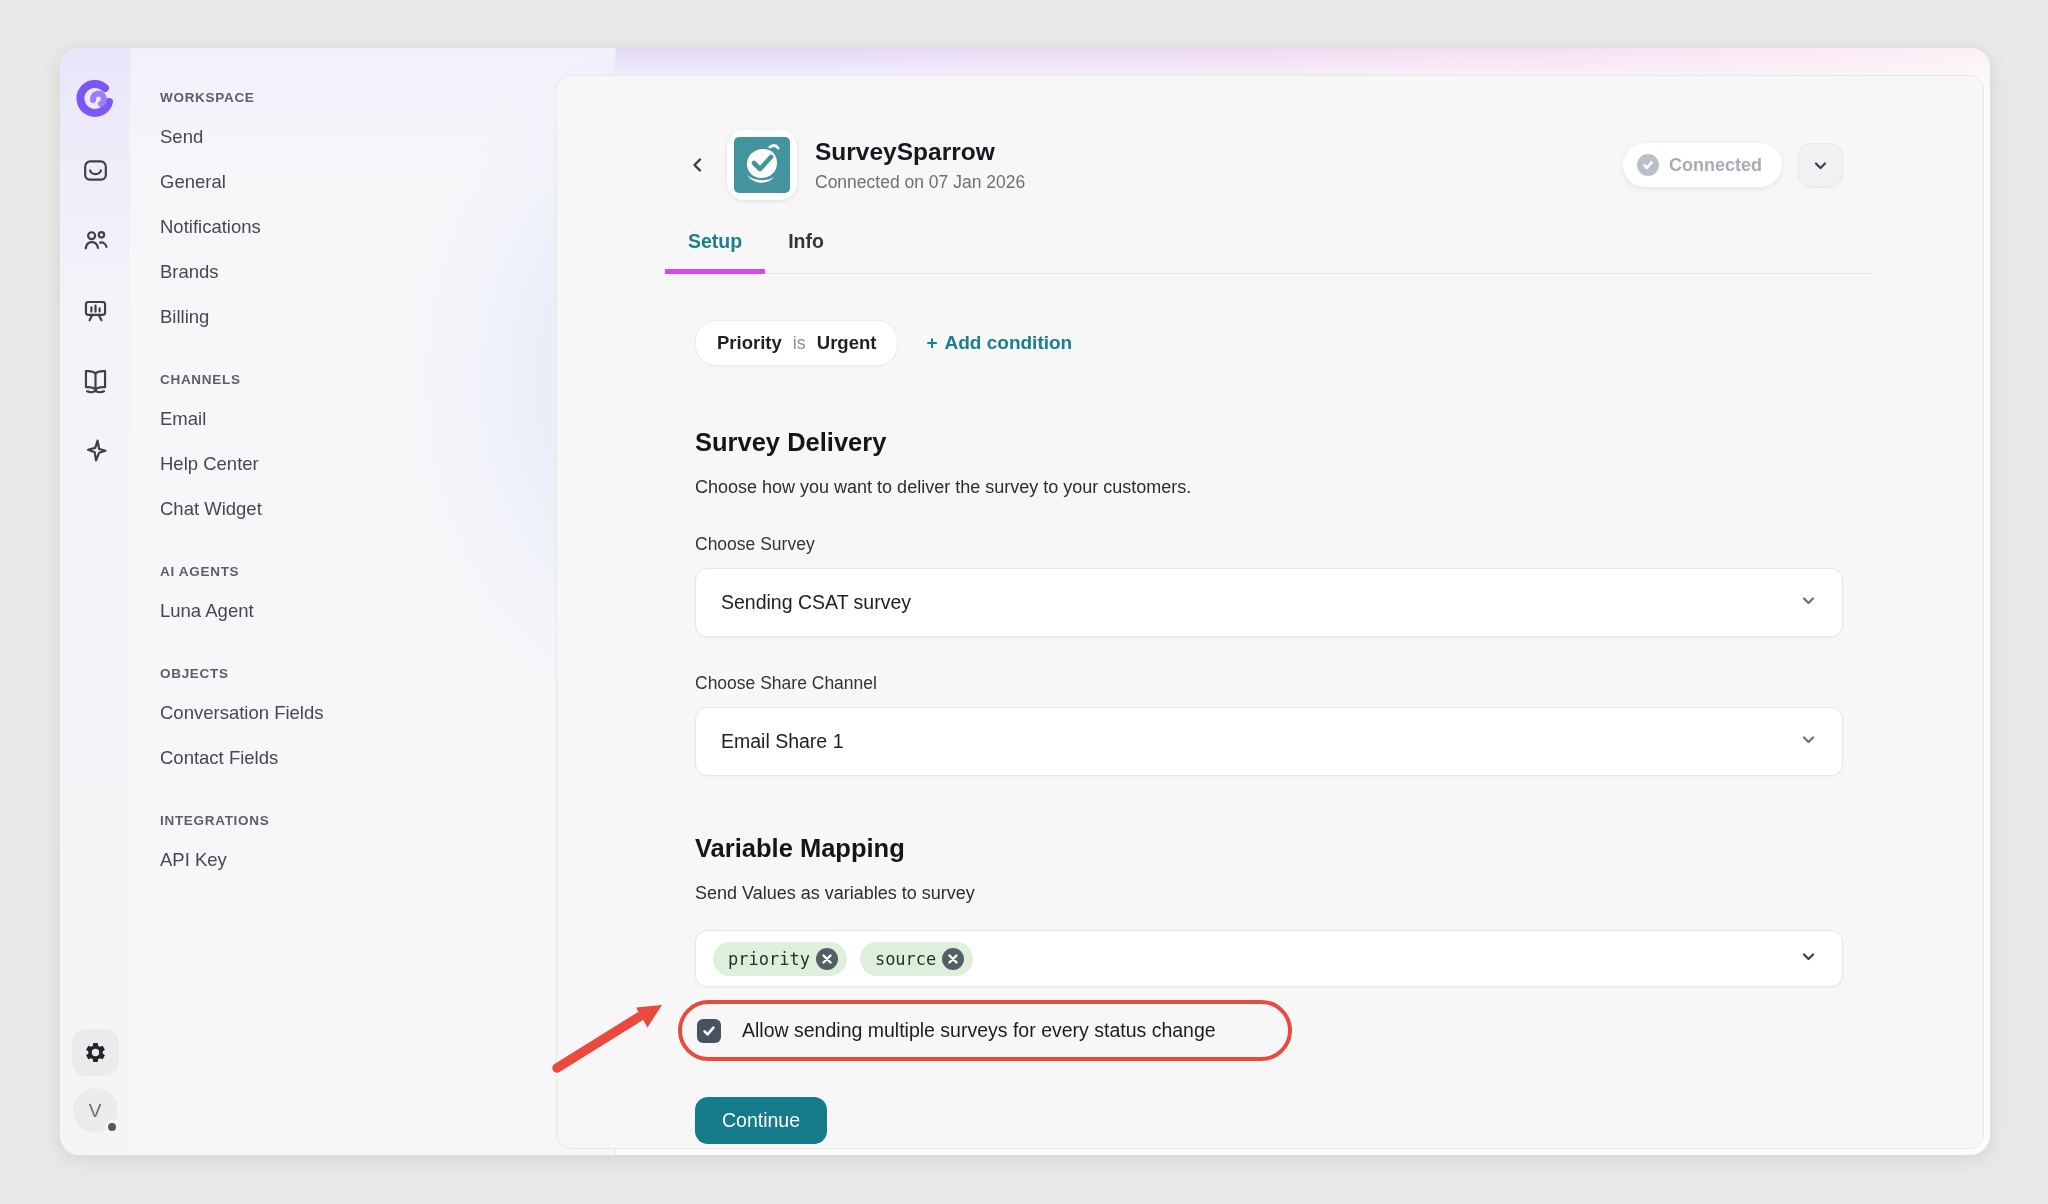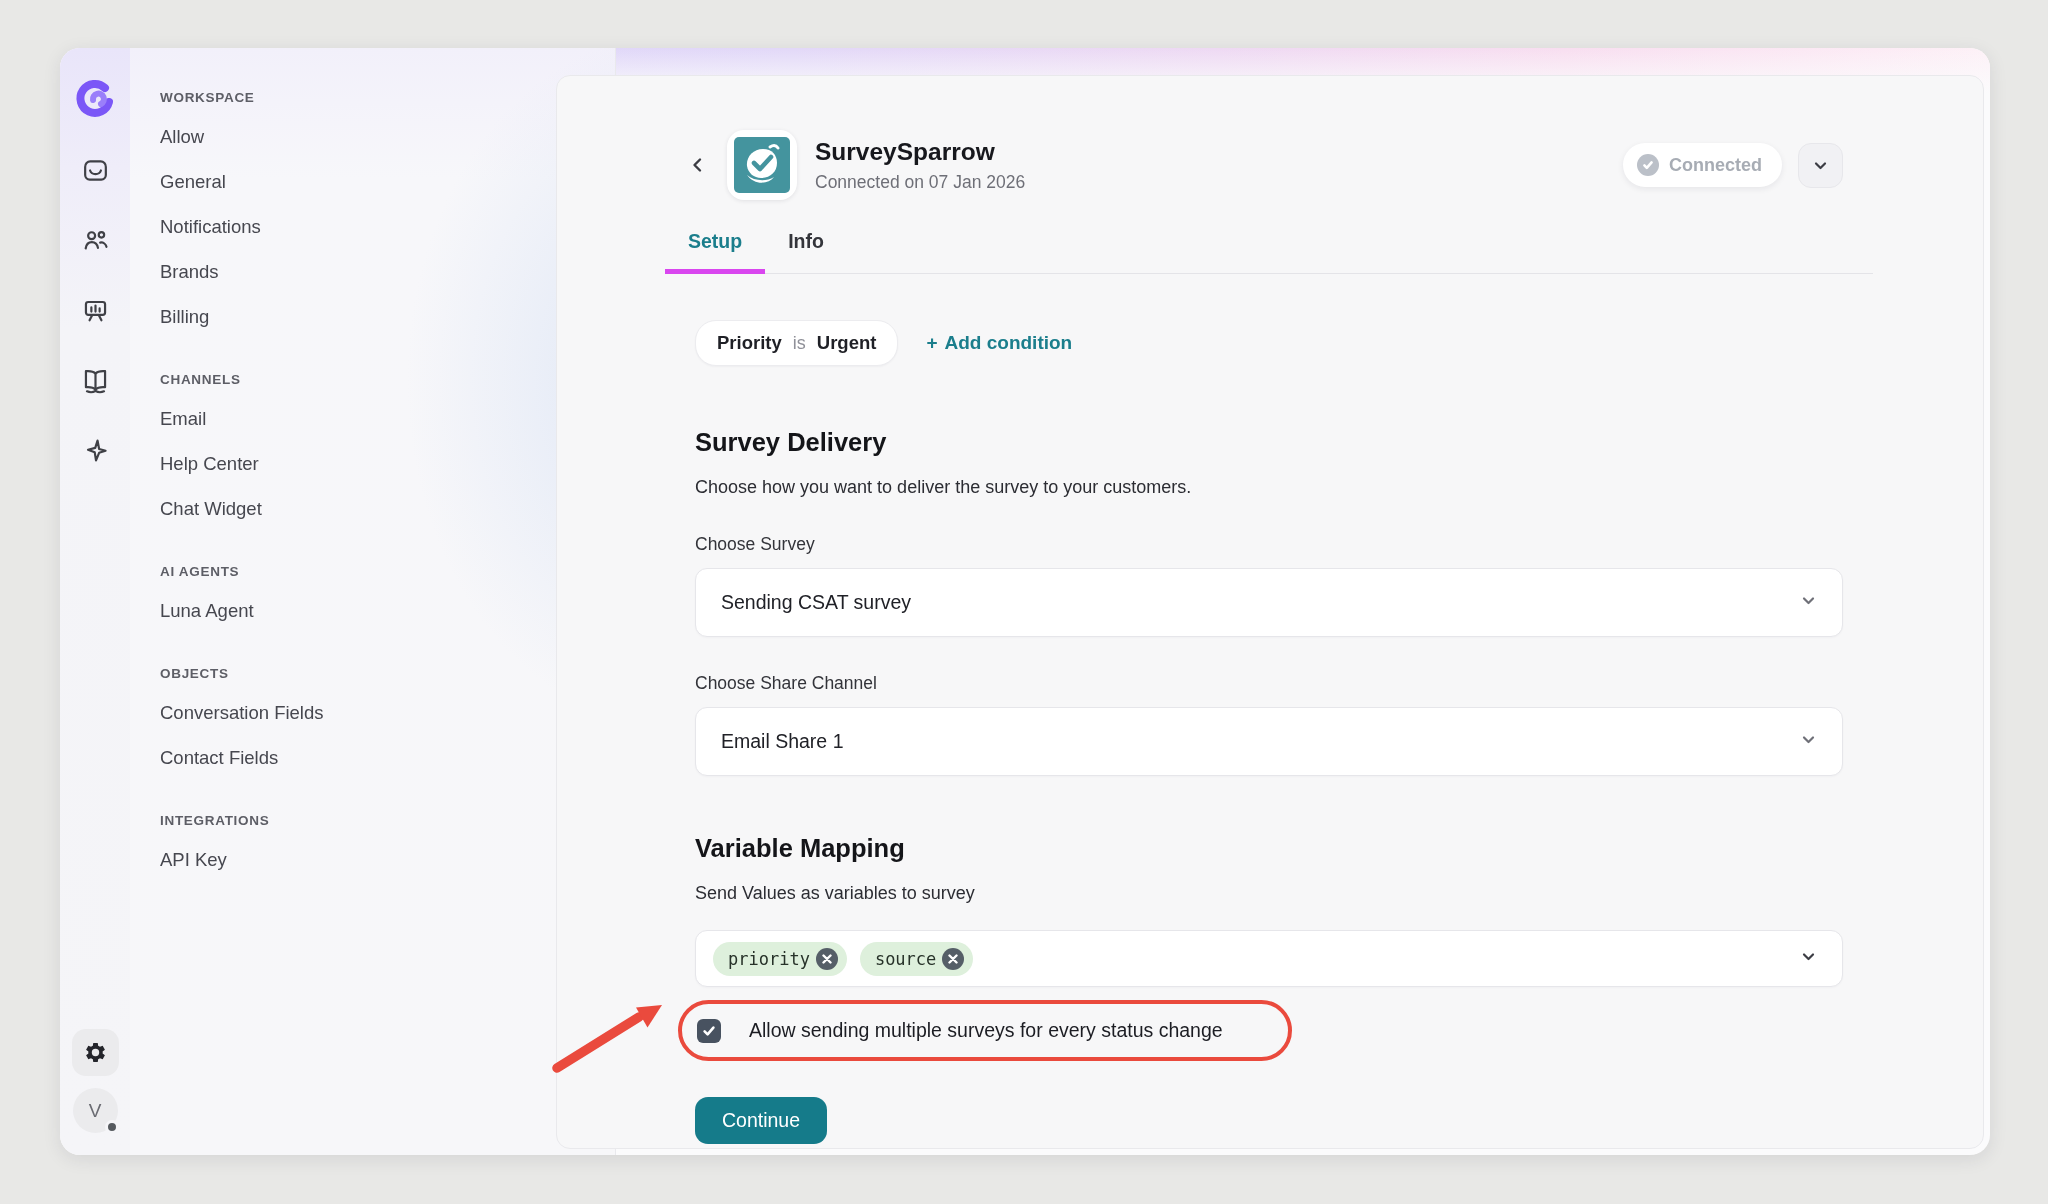--- a/index.html
+++ b/index.html
@@ -134,21 +134,21 @@
   .tags { display:flex; gap:13px; }
   .tag {
     background:#def0dc; border-radius:17px; padding:6px 9px 6px 15px; display:flex; align-items:center; gap:6px;
     font-family:"DejaVu Sans Mono", monospace; font-size:17px; color:#273229;
   }
   .tag-x { width:22px; height:22px; border-radius:50%; background:#555e67; display:flex; align-items:center; justify-content:center; cursor:pointer; }
   .tag-x svg { width:10px; height:10px; stroke:#fff; stroke-width:2.4; stroke-linecap:round; }
 
   .highlight-box {
     margin:13px 0 0 -17px; width:614px; height:61px; border:4px solid #ea4a3d; border-radius:31px;
-    display:flex; align-items:center; gap:28px; padding-left:15px;
+    display:flex; align-items:center; gap:21px; padding-left:15px;
   }
   .checkbox { width:24px; height:24px; border-radius:6px; background:#485260; display:flex; align-items:center; justify-content:center; cursor:pointer; flex:none; }
   .checkbox svg { width:14px; height:14px; stroke:#fff; stroke-width:2.6; fill:none; stroke-linecap:round; stroke-linejoin:round; }
   .checkbox-label { font-size:19.5px; color:#1c1d23; white-space:nowrap; }
 
   .continue-btn {
     margin-top:36px; display:inline-flex; align-items:center; justify-content:center;
     height:47px; padding:0 27px; background:#157b8a; color:#fff; font-weight:normal; font-size:19.5px;
     border:none; border-radius:13px; cursor:pointer; font-family:"Liberation Sans", sans-serif;
   }
@@ -210,21 +210,21 @@
     <div class="rail-avatar">
       <span>V</span>
       <span class="avatar-dot"></span>
     </div>
   </div>
 
   <div class="sidebar">
 
     <div class="nav-section">
       <div class="nav-header">WORKSPACE</div>
-      <div class="nav-item">Allow</div>
+      <div class="nav-item">Send</div>
       <div class="nav-item">General</div>
       <div class="nav-item">Notifications</div>
       <div class="nav-item">Brands</div>
       <div class="nav-item">Billing</div>
     </div>
 
 
     <div class="nav-section">
       <div class="nav-header">CHANNELS</div>
       <div class="nav-item">Email</div>

